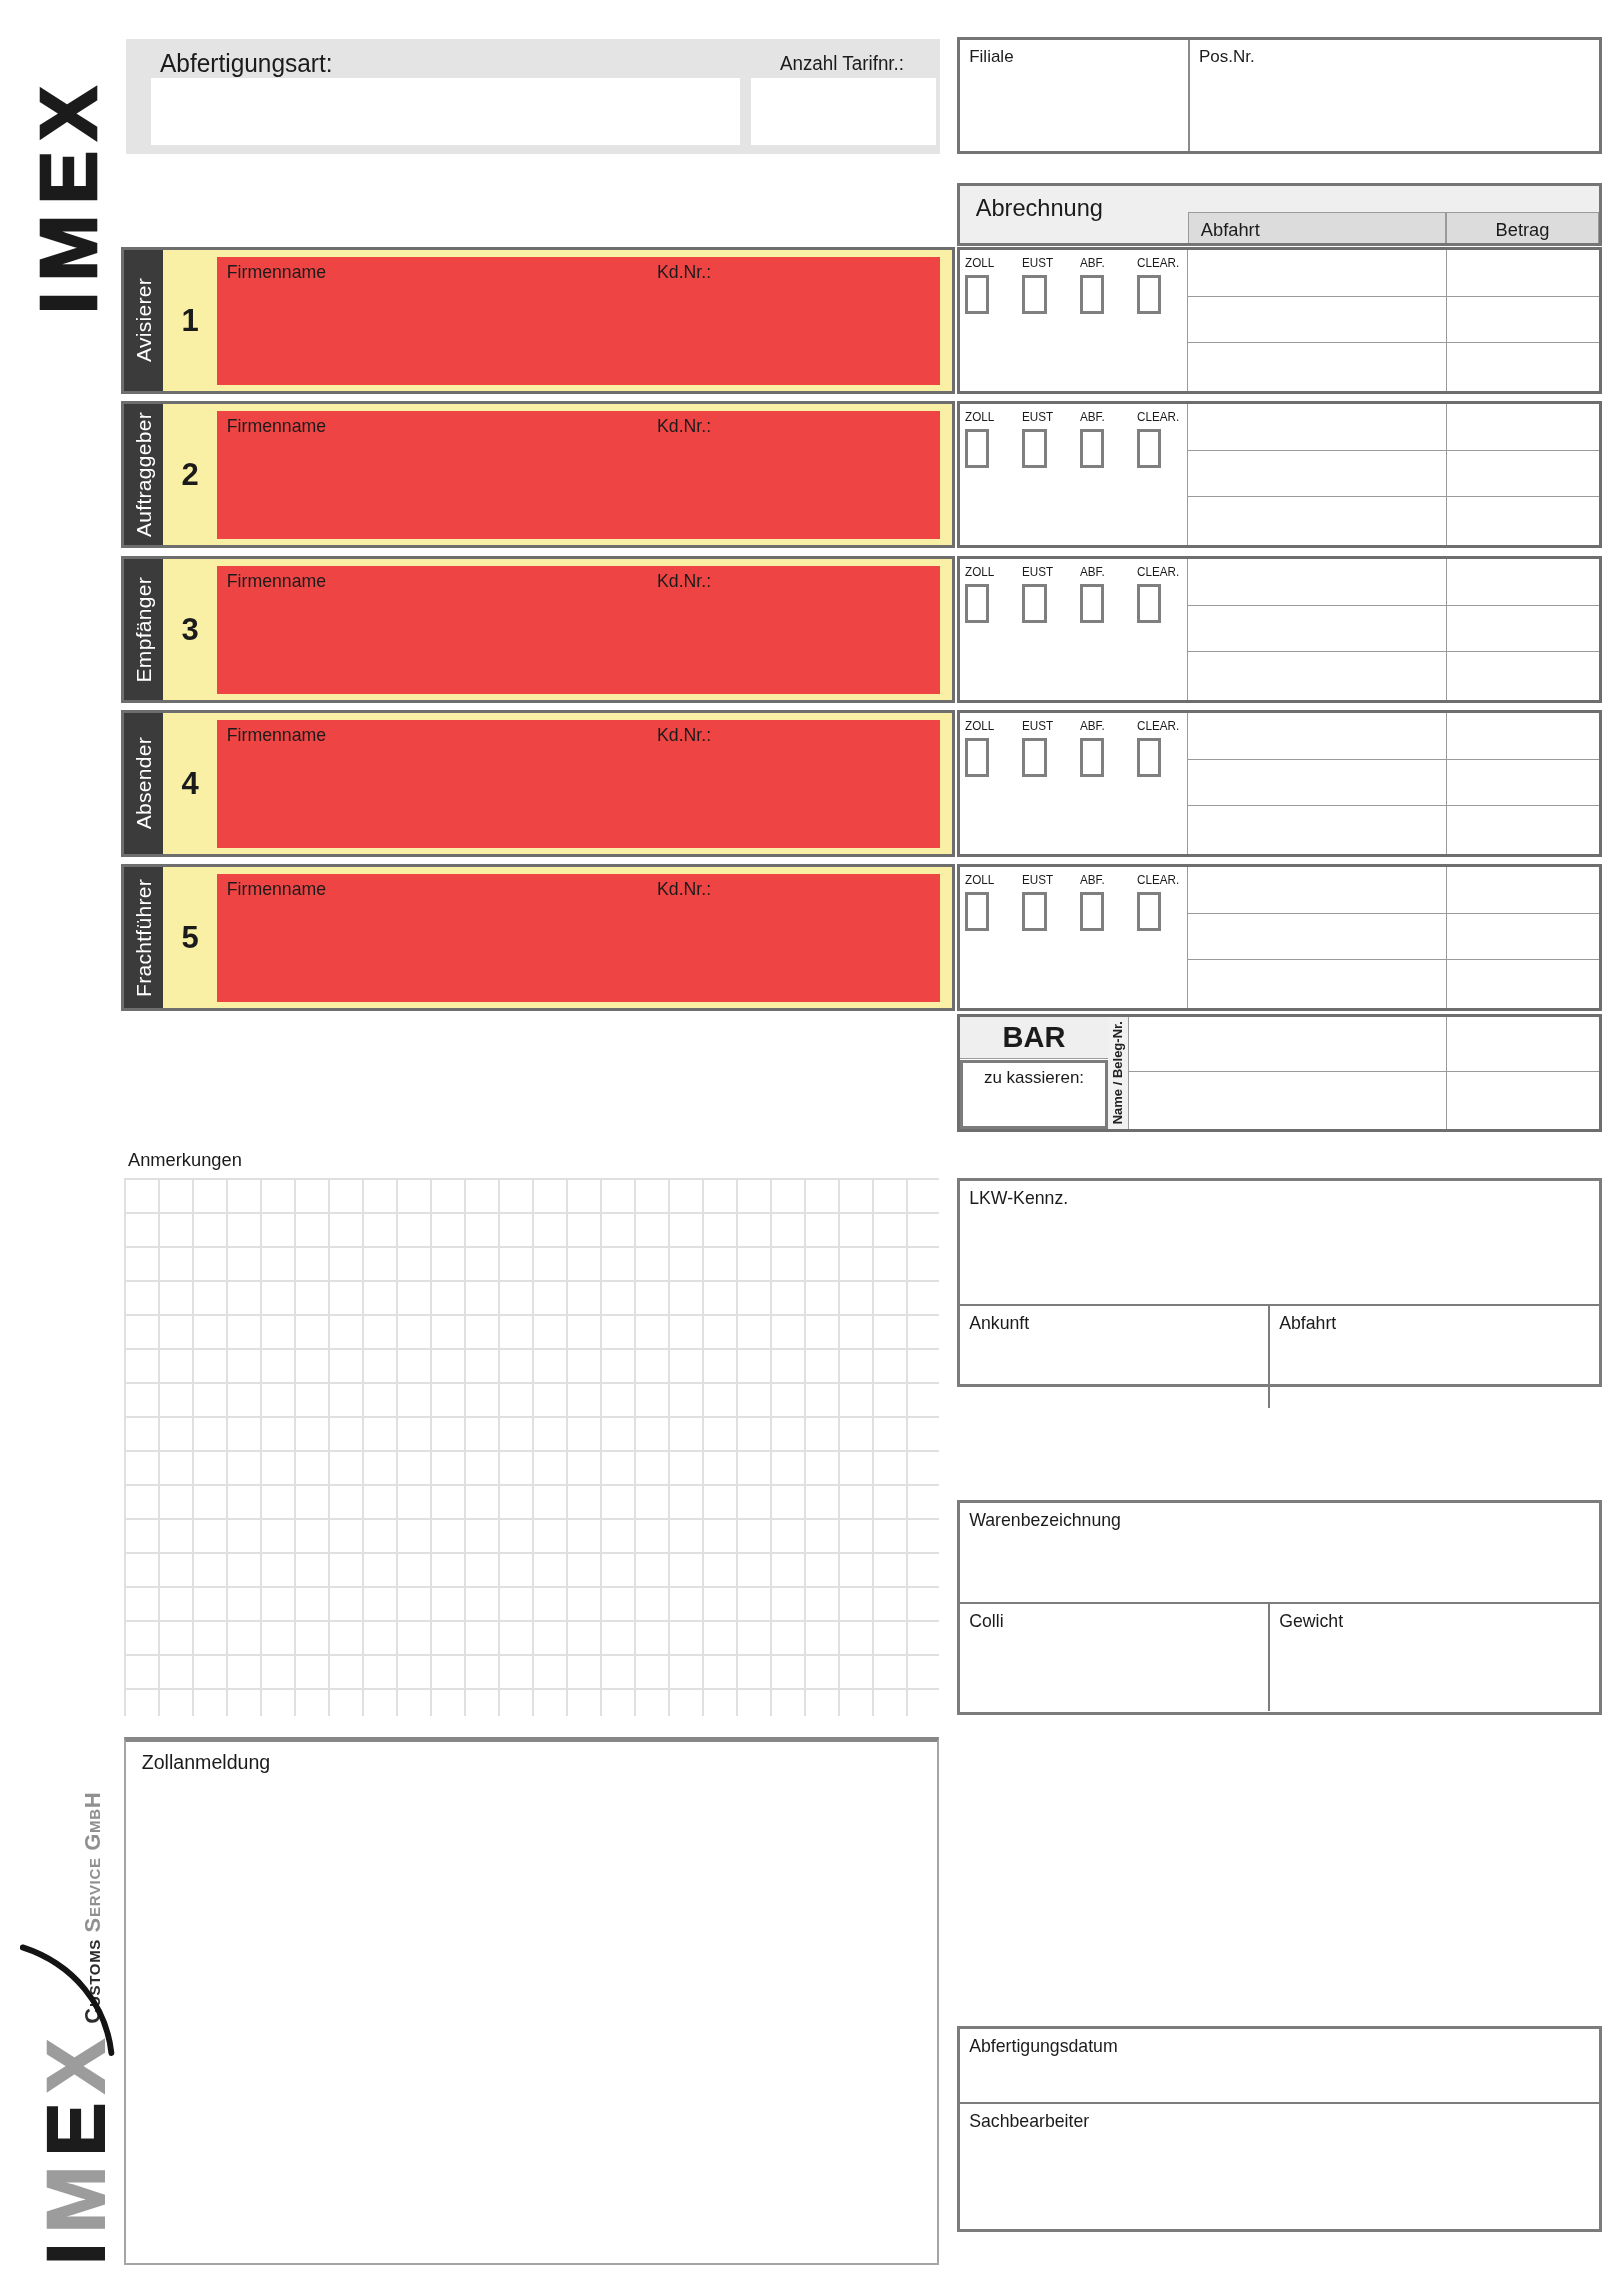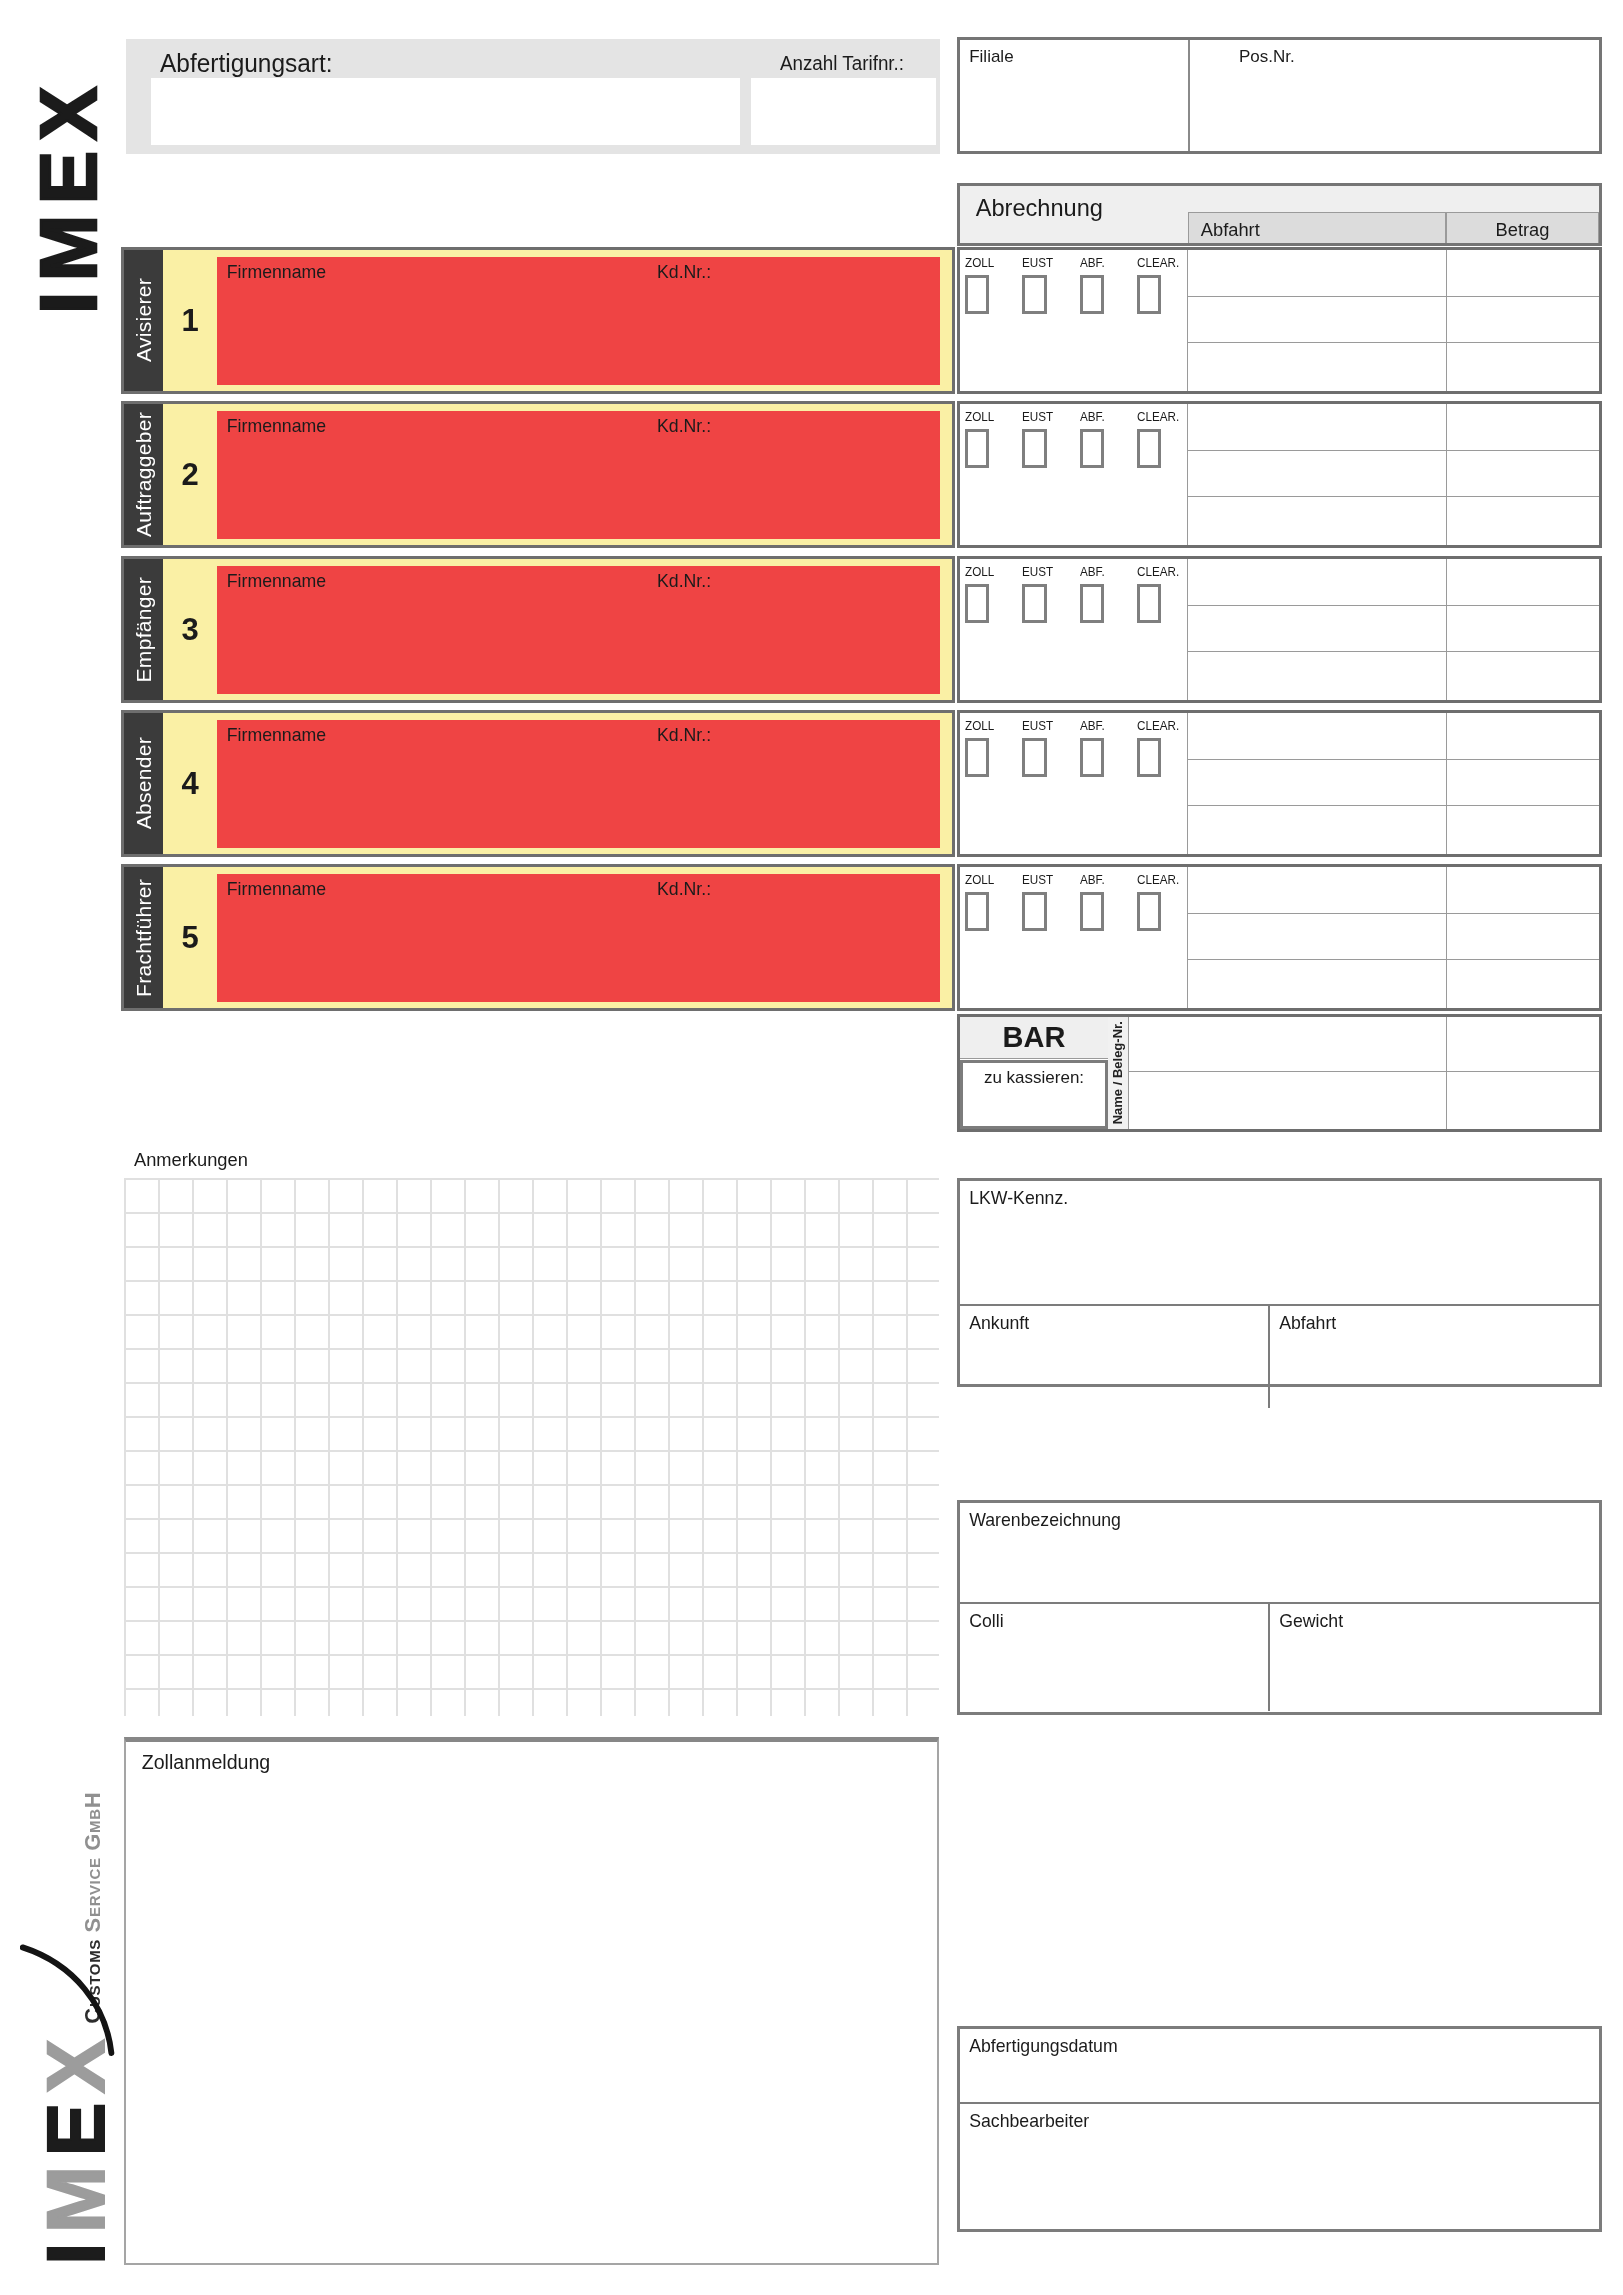--- a/index.html
+++ b/index.html
@@ -14,21 +14,21 @@
   
   .band{position:absolute;left:126px;top:39px;width:814px;height:115px;background:#e4e4e4;}
   .band-label{position:absolute;left:34px;top:9.2px;font-size:26px;transform:scaleX(.94);transform-origin:0 0;}
   .band-input{position:absolute;left:25px;top:39px;width:589px;height:67px;background:#fff;}
   .band-label2{position:absolute;left:622px;top:13px;width:188px;font-size:19.6px;text-align:center;transform:scaleX(.96);}
   .band-input2{position:absolute;left:625px;top:39px;width:185px;height:67px;background:#fff;}
   
   .filiale{position:absolute;left:957px;top:37px;width:645px;height:117px;border:3.3px solid #757575;box-sizing:border-box;background:#fff;}
   .filiale .vdiv{position:absolute;left:228px;top:0;bottom:0;width:2px;background:#8a8a8a;}
   .cell-label{position:absolute;left:9.2px;top:6.5px;font-size:17px;}
-  .filiale .pos-label{left:239px;margin-left:40px;}
+  .filiale .pos-label{left:239px;}
   
   .abr-head{position:absolute;left:957px;top:183px;width:645px;height:63px;border:3.3px solid #757575;box-sizing:border-box;background:#efefef;}
   .abr-title{position:absolute;left:15.7px;top:9px;font-size:23.6px;}
   .subhead{position:absolute;top:25.5px;bottom:0;background:#dcdcdc;border:1.3px solid #9a9a9a;border-bottom:none;box-sizing:border-box;font-size:18.3px;}
   .sub-leistung{left:228px;width:258px;padding:6.5px 0 0 11.8px;}
   .sub-betrag{left:486px;right:0;text-align:center;padding-top:6.5px;}
   
   .party{position:absolute;left:121px;width:834px;height:147px;border:3.9px solid #6e6e6e;box-sizing:border-box;background:#faf0a5;display:flex;}
   .role-strip{width:39px;background:#3b3b3b;display:flex;align-items:center;justify-content:center;}
   .role-strip span{writing-mode:vertical-rl;transform:rotate(180deg);color:#fff;font-size:21px;letter-spacing:0.3px;white-space:nowrap;}
@@ -58,21 +58,21 @@
   .zu-box span{display:inline-block;margin-top:5.2px;font-size:17px;}
   .name-strip{position:absolute;left:148px;top:0;bottom:0;width:19.6px;background:#f1f1f1;border-right:1.3px solid #9a9a9a;
     display:flex;align-items:center;justify-content:center;}
   .name-strip span{writing-mode:vertical-rl;transform:rotate(180deg);font-size:13px;font-weight:bold;white-space:nowrap;color:#222;}
   .bar-h{position:absolute;left:168px;right:0;top:54px;height:1.3px;background:#9a9a9a;}
   .bar-v{position:absolute;left:486px;top:0;bottom:0;width:1.3px;background:#9a9a9a;}
   .barcellL{position:absolute;left:169px;width:316px;height:52px;}
   .barcellB{position:absolute;left:487px;right:0;height:52px;}
   .br0{top:0}.br1{top:56px}
   
-  .anm-label{position:absolute;left:134px;top:1149px;font-size:18.3px;}
+  .anm-label{position:absolute;left:128px;top:1149px;font-size:18.3px;}
   .anm-grid{position:absolute;left:124px;top:1178px;width:815px;height:538px;
     background-image:linear-gradient(to right,#e0e0e0 2px,transparent 2px),
                      linear-gradient(to bottom,#e0e0e0 2px,transparent 2px);
     background-size:34px 34px;}
   
   .blk{position:absolute;left:957px;width:645px;border:3.3px solid #7c7c7c;box-sizing:border-box;background:#fff;}
   .blk-top{position:relative;border-bottom:2.6px solid #7c7c7c;box-sizing:border-box;}
   .blk-bottom{display:flex;}
   .blk-cell-l{width:310px;border-right:2px solid #7c7c7c;box-sizing:border-box;position:relative;}
   .blk-cell-r{flex:1;position:relative;}

